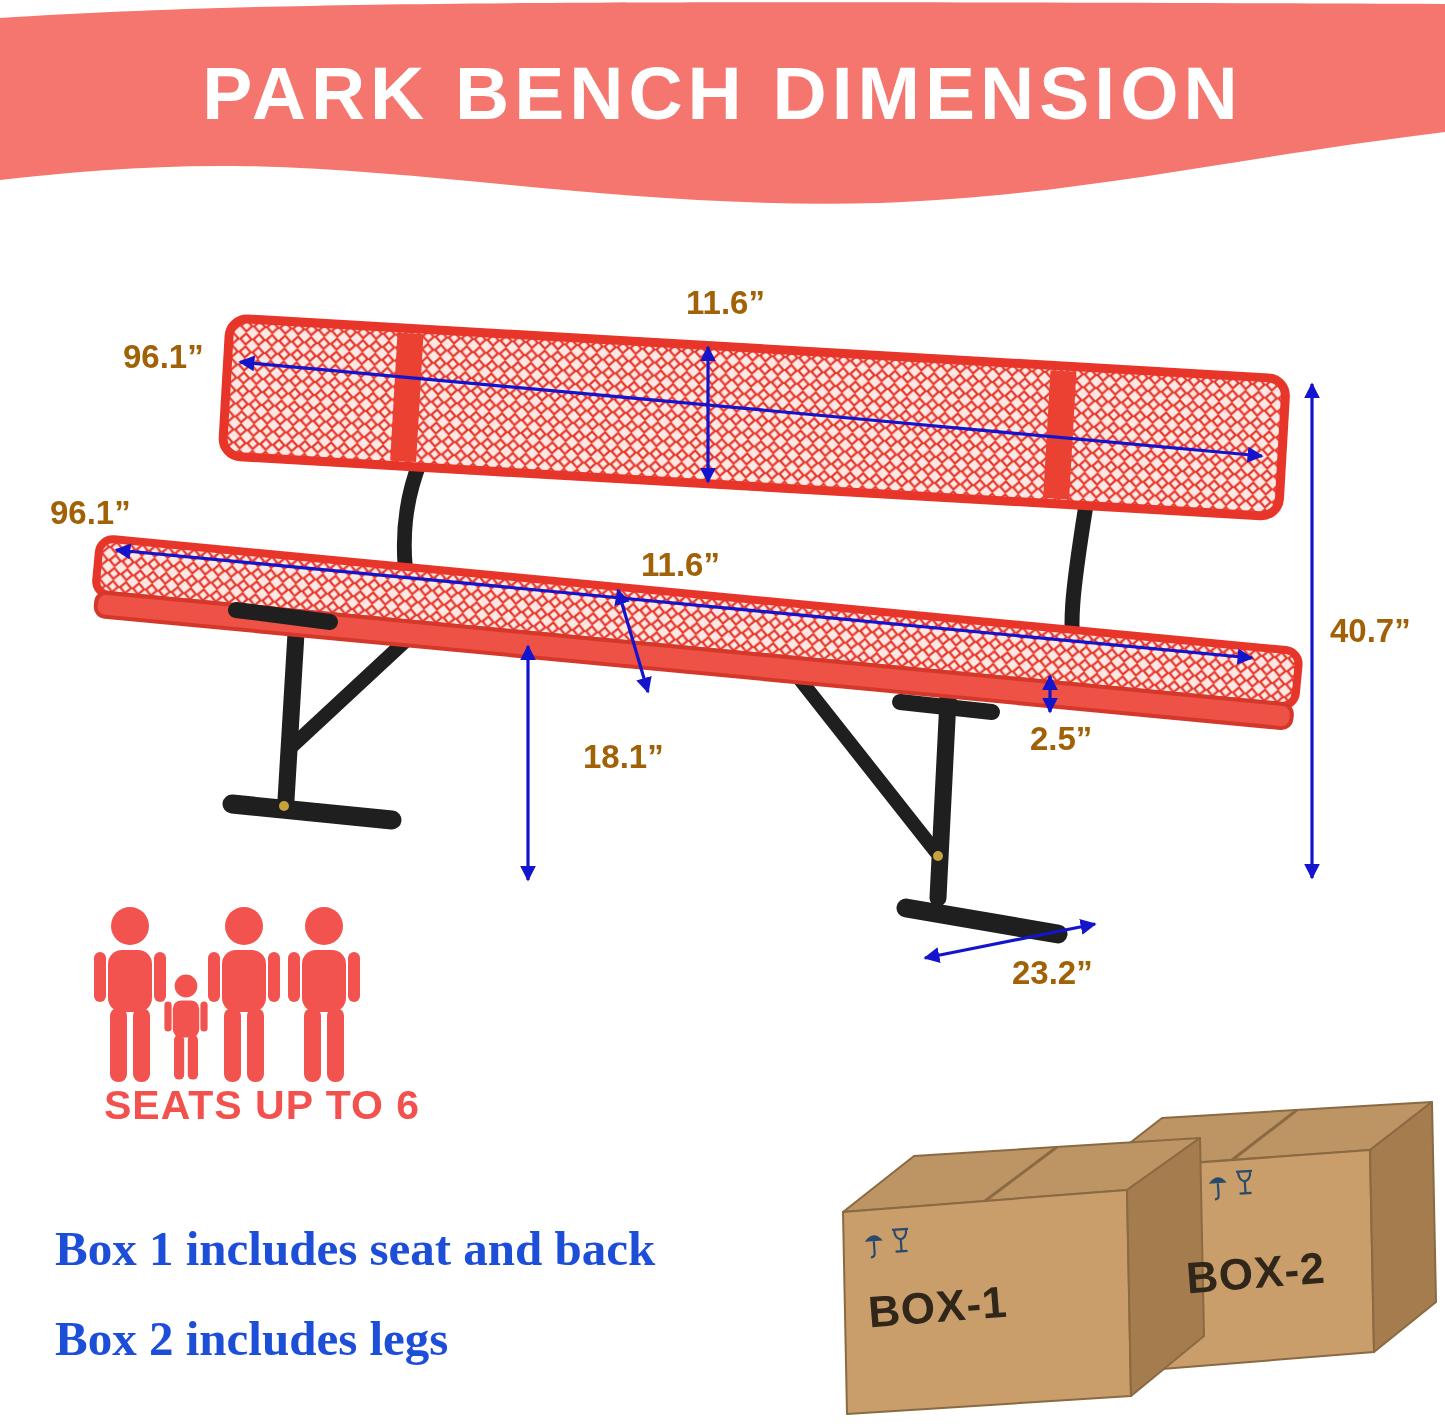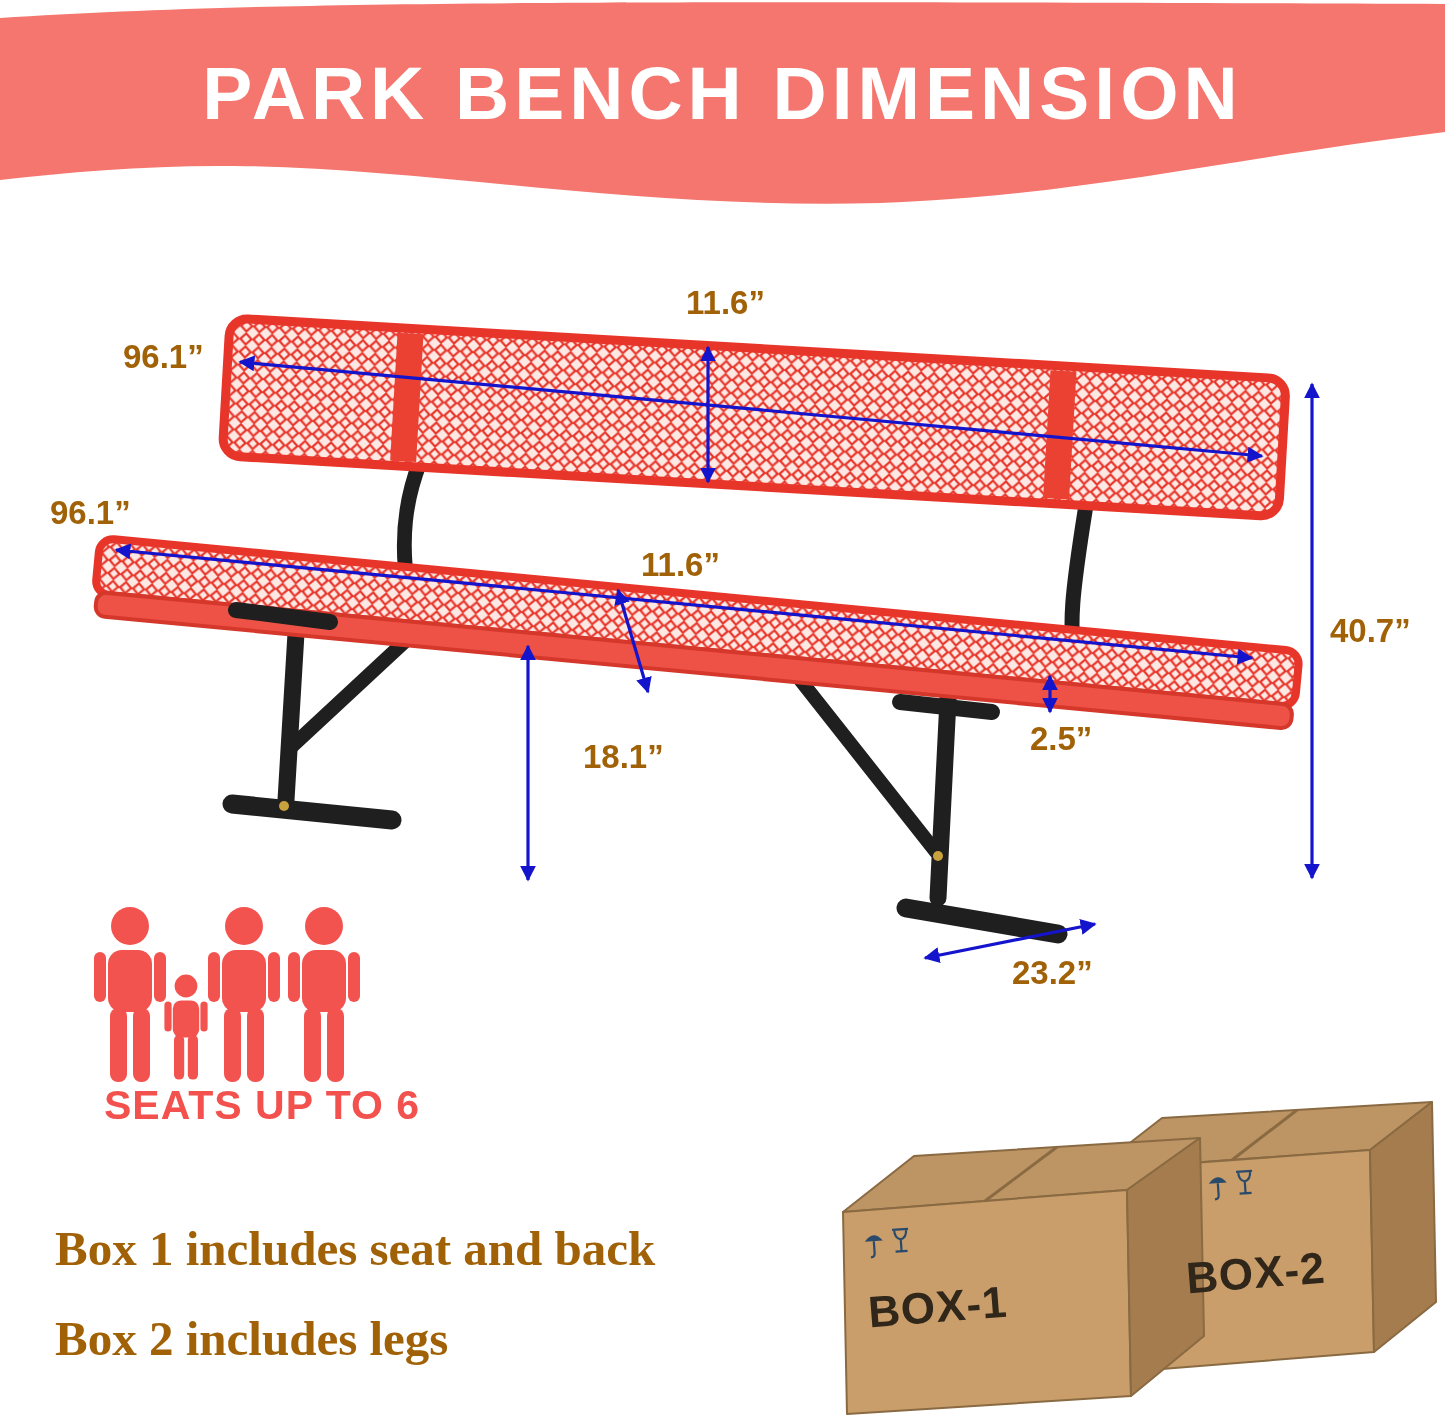--- a/index.html
+++ b/index.html
@@ -13,21 +13,21 @@
   .dim-back-height{left:686px;top:284px;}
   .dim-seat-length{left:50px;top:494px;}
   .dim-seat-depth{left:641px;top:546px;}
   .dim-overall-height{left:1330px;top:612px;}
   .dim-seat-height{left:566px;top:738px;margin-left:17px;}
   .dim-seat-thickness{left:1030px;top:720px;}
   .dim-leg-depth{left:1012px;top:934px;margin-top:20px;}
   .seats-label{position:absolute;left:56px;top:1082px;font-size:41px;font-weight:700;
                color:#f2514d;letter-spacing:1px;white-space:nowrap;margin-left:48px;}
   .note{position:absolute;left:55px;font-family:"Liberation Serif",serif;font-size:49px;
-        font-weight:700;color:#a16207;white-space:nowrap;}
+        font-weight:700;color:#1d4ed8;white-space:nowrap;}
   .note-1{top:1220px;}
   .note-2{top:1310px;}
   .box-label{position:absolute;font-size:44px;font-weight:700;color:#30271a;
              transform:rotate(-4.5deg);letter-spacing:1px;white-space:nowrap;}
   .box1-label{left:868px;top:1282px;}
   .box2-label{left:1186px;top:1248px;}
 </style>
 </head>
 <body>
 

